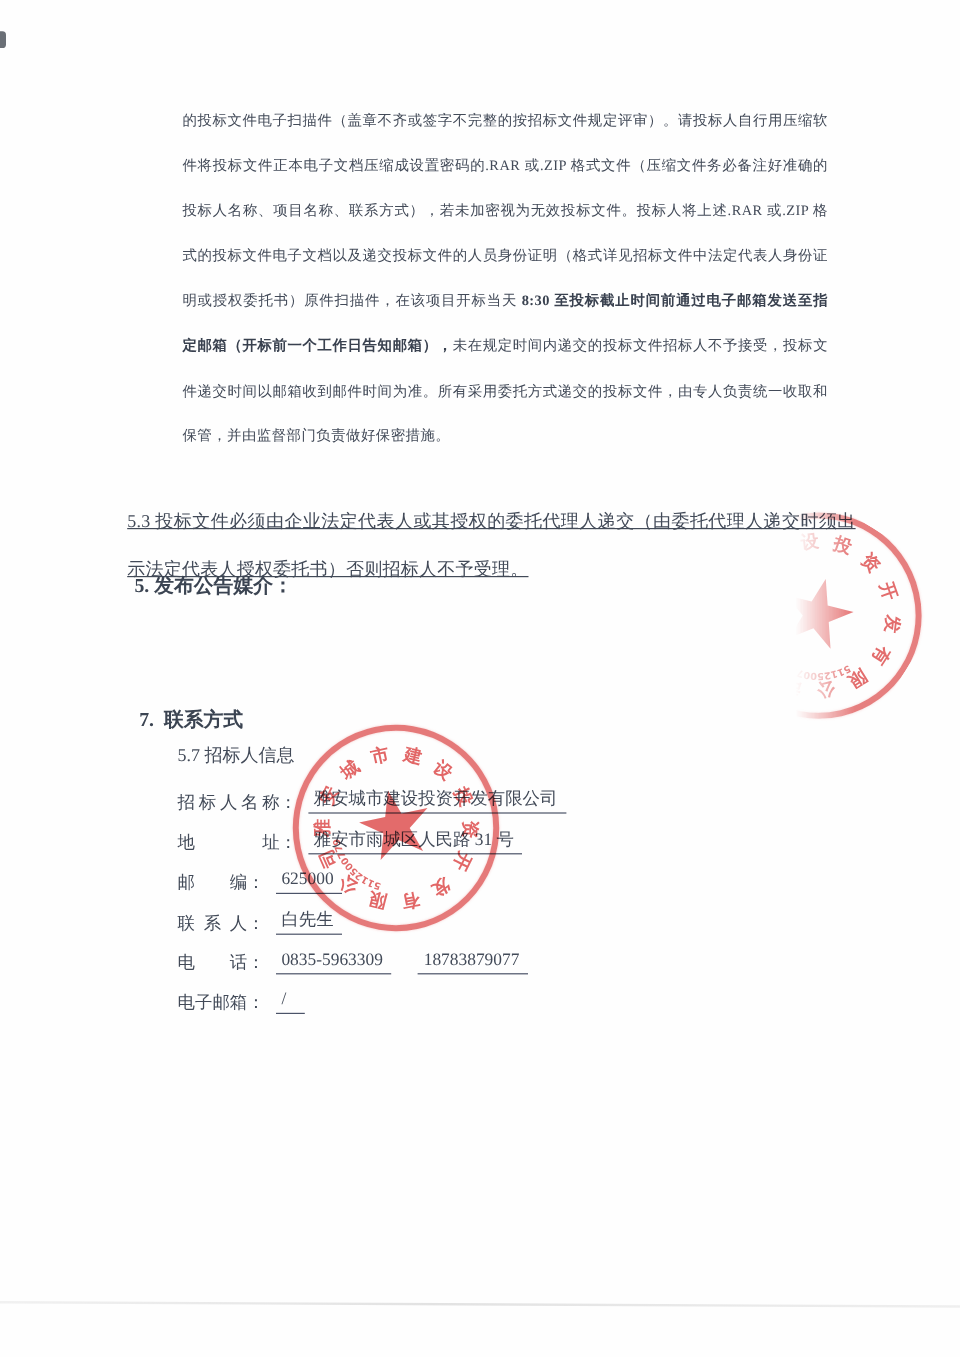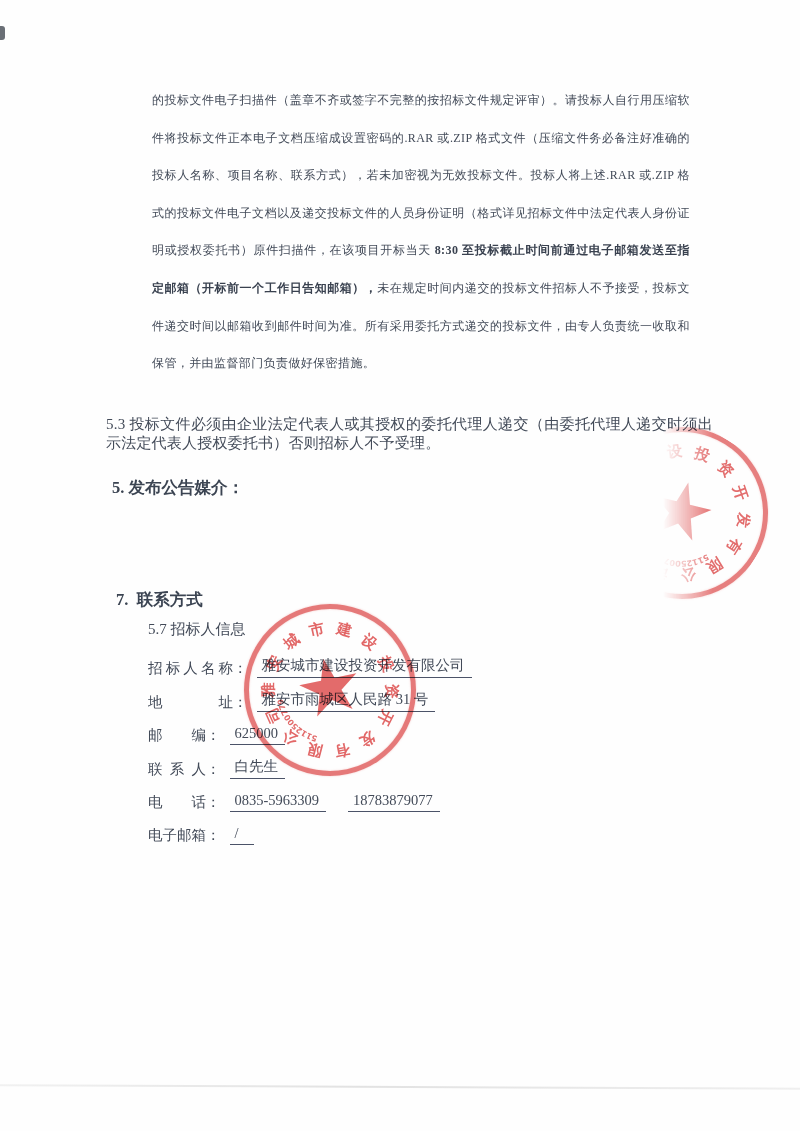--- a/index.html
+++ b/index.html
@@ -5,21 +5,21 @@
   html,body{margin:0;padding:0;background:#9a9a9a;}
   .page{
     position:relative;width:800px;height:1131px;margin:0 auto;
     background:#fefefe;overflow:hidden;
     font-family:"Liberation Serif","DejaVu Serif",serif;
     color:#424a58;
   }
   .para{position:absolute;text-align:justify;text-justify:inter-character;}
   .p52{left:152px;top:82px;width:538px;font-size:12px;line-height:37.6px;letter-spacing:.4px;}
   .p52 b{color:#39414f;}
-  .p53{left:106px;top:415px;width:607px;font-size:15px;line-height:19px;letter-spacing:.2px;}
+  .p53{left:106px;top:415px;width:607px;font-size:15px;line-height:40px;letter-spacing:.2px;text-decoration:underline;}
   .h6{position:absolute;left:112px;top:477px;font-size:16.5px;font-weight:bold;color:#3b4452;white-space:pre-wrap;}
   .p6{left:112px;top:503px;width:584px;font-size:15.5px;line-height:33.5px;text-indent:15px;}
   .u{text-decoration:underline;text-underline-offset:3px;}
   .h7{position:absolute;left:116px;top:589px;font-size:16.5px;font-weight:bold;color:#3b4452;white-space:pre-wrap;text-align:center;}
   .h71{position:absolute;left:148px;top:620px;font-size:15px;white-space:pre-wrap;}
   .contact{position:absolute;left:148px;top:645px;font-size:14.5px;}
   .crow{height:33.4px;display:flex;align-items:flex-end;}
   .clabel{display:inline-block;width:85px;text-align:justify;text-align-last:justify;}
   .clabel.narrow{width:58px;}
   .ccolon{margin:0 9px 0 0;}

